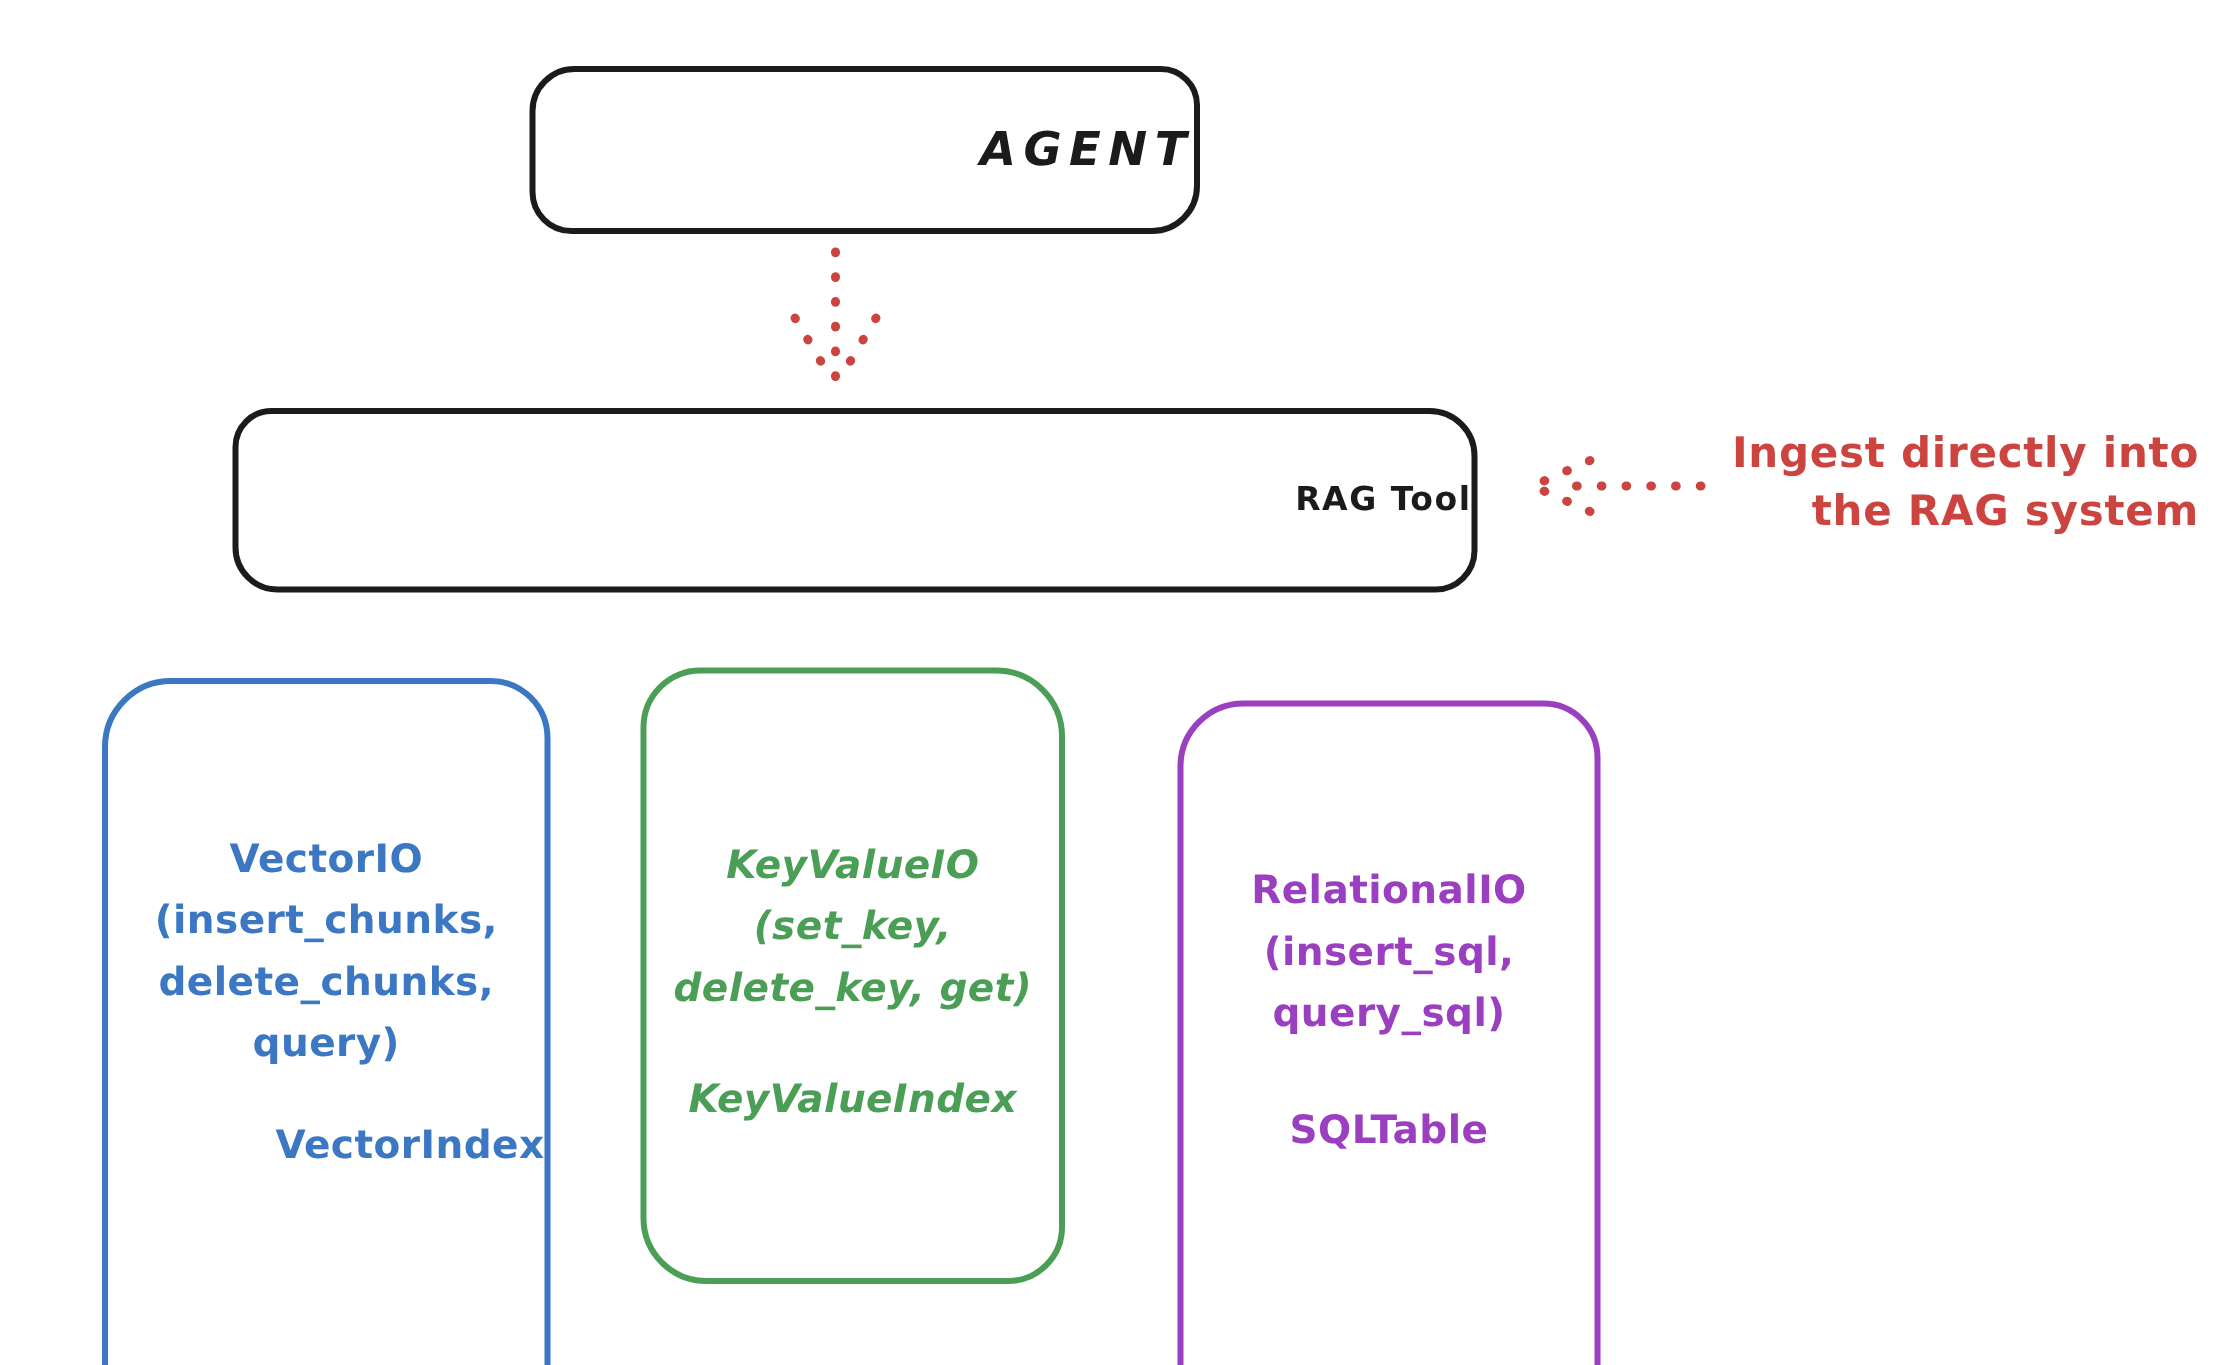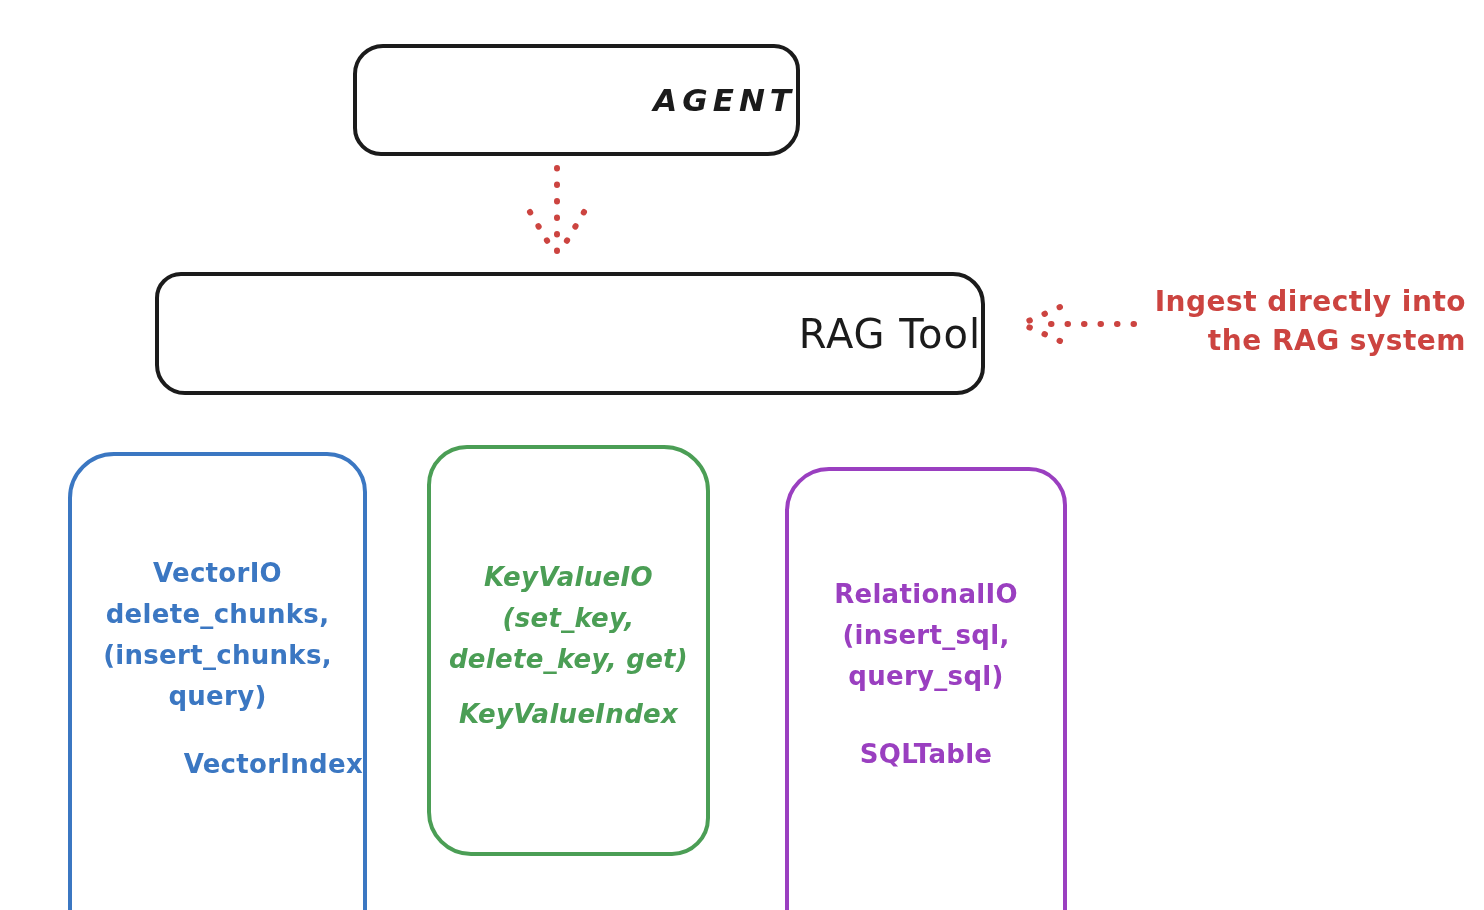--- a/index.html
+++ b/index.html
@@ -36,21 +36,21 @@
   }
   .node-agent .node-label {
     font-size: 31px; font-weight: 700; font-style: italic;
     letter-spacing: 5px;
   }
   .node-rag {
     left: 155px; top: 272px; width: 830px; height: 123px;
     border-radius: 26px 32px 28px 30px;
   }
   .node-rag .node-label {
-    font-size: 40px; font-weight: 400; letter-spacing: 1px;
+    font-size: 22px; font-weight: 700; letter-spacing: 1px;
   }
   
   .arrow { position: absolute; }
   .arrow line {
     stroke: var(--red);
     stroke-width: 6;
     stroke-linecap: round;
     stroke-dasharray: 0.5 16;
     fill: none;
   }
@@ -87,21 +87,21 @@
     padding-top: 108px;
     font-style: italic;
   }
   .store-relational {
     left: 785px; top: 467px; width: 282px; height: 511px;
     border-color: var(--purple); color: var(--purple);
     border-radius: 44px 38px 46px 40px;
     padding-top: 103px;
   }
   .store-vector .store-index    { margin-top: 27px; text-align: right; }
-  .store-keyvalue .store-index  { margin-top: 14px; }
+  .store-keyvalue .store-index  { margin-top: 33px; }
   .store-relational .store-index{ margin-top: 37px; text-align: center; }
 </style>
 </head>
 <body>
 
 <div class="canvas">
 
   <div class="node node-agent">
     <span class="node-label">AGENT</span>
   </div>
@@ -122,22 +122,22 @@
     <line x1="48" y1="44" x2="12" y2="28"></line>
   </svg>
 
   <div class="annotation">
     <div>Ingest directly into</div>
     <div>the RAG system</div>
   </div>
 
   <div class="store store-vector">
     <div>VectorIO</div>
+    <div>(insert_chunks,</div>
     <div>delete_chunks,</div>
-    <div>(insert_chunks,</div>
     <div>query)</div>
     <div class="store-index">VectorIndex</div>
   </div>
 
   <div class="store store-keyvalue">
     <div>KeyValueIO</div>
     <div>(set_key,</div>
     <div>delete_key, get)</div>
     <div class="store-index">KeyValueIndex</div>
   </div>

